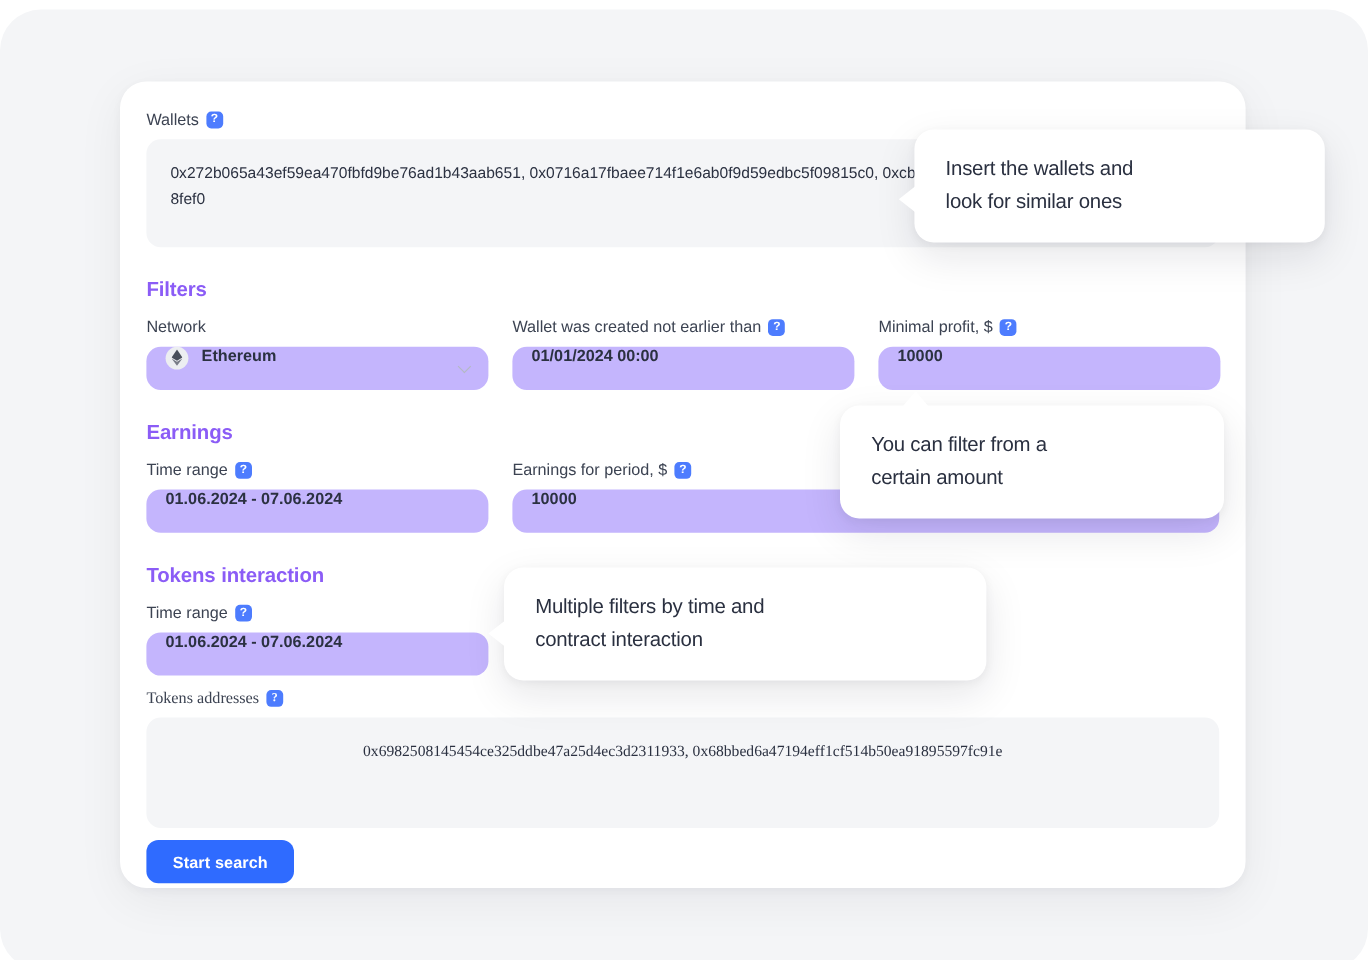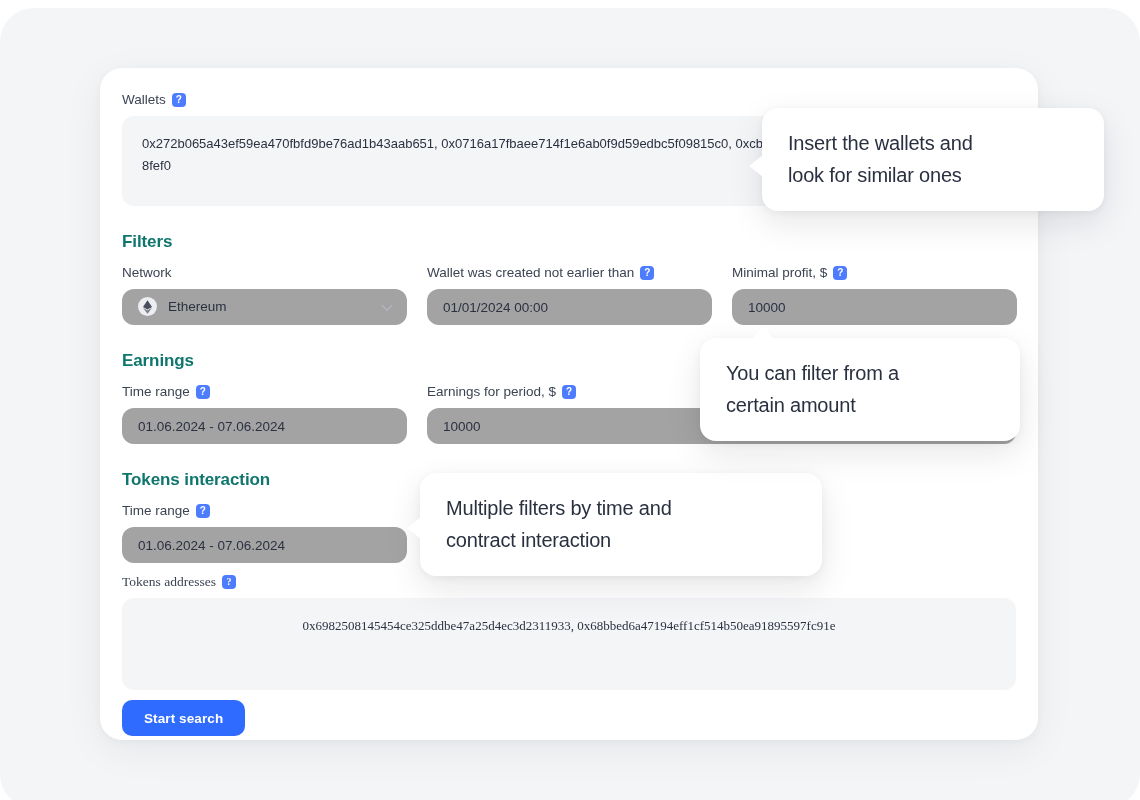--- a/index.html
+++ b/index.html
@@ -71,46 +71,47 @@
     font-weight: bold;
     line-height: 1;
     flex: none;
     padding-bottom: 1px;
   }
 
   
   .section-title {
     font-size: 17px;
     font-weight: bold;
-    color: #0f766e;
+    color: #8b5cf6;
     letter-spacing: -0.1px;
   }
 
   
   .textarea-box {
     background: #f4f5f7;
     border-radius: 12px;
     width: 100%;
     padding: 17px 20px;
     font-size: 13px;
     color: #2b3141;
     line-height: 1.72;
     word-break: break-all;
   }
 
   .input-box {
-    background: #a3a3a3;
+    background: #c4b5fd;
     border-radius: 12px;
     height: 36px;
     display: flex;
-    align-items: center;
+    align-items: flex-start;
     padding: 0 16px;
     font-size: 13.5px;
     color: #2b3141;
     position: relative;
+    font-weight: bold;
   }
 
   .select-box {
     justify-content: flex-start;
     gap: 11px;
   }
 
   .eth-icon {
     width: 19px; height: 19px;
     border-radius: 50%;
@@ -157,21 +158,21 @@
     letter-spacing: 0.1px;
   }
 
   
   .callout {
     position: absolute;
     background: #ffffff;
     border-radius: 16px;
     box-shadow: 0 12px 34px rgba(17,24,39,0.10), 0 2px 8px rgba(17,24,39,0.05);
     padding: 20px 26px;
-    font-size: 20px;
+    font-size: 17px;
     line-height: 1.58;
     color: #2a3040;
     letter-spacing: -0.2px;
   }
   .callout .tail {
     position: absolute;
     width: 0; height: 0;
   }
 
   

